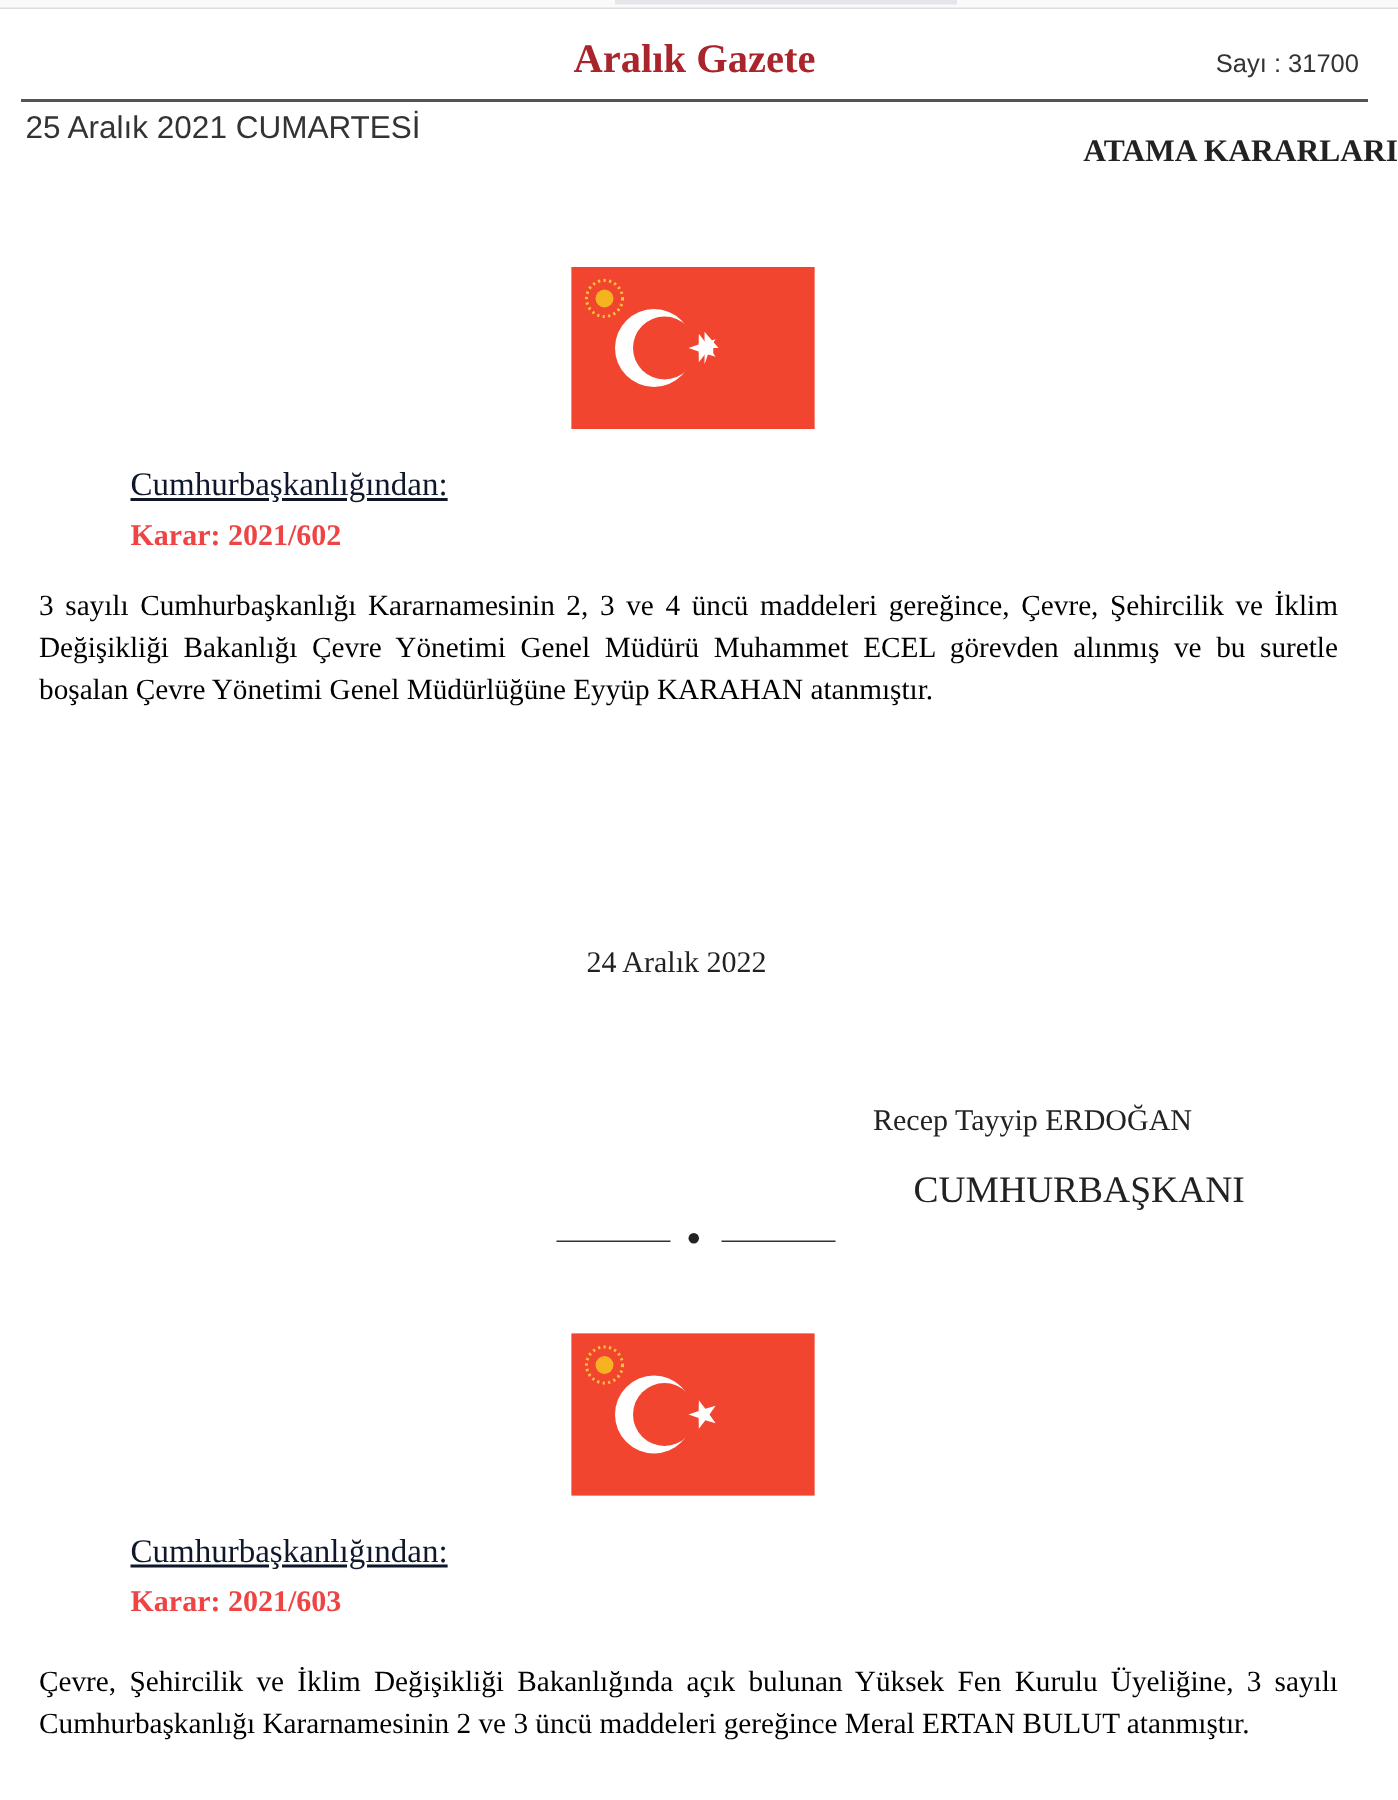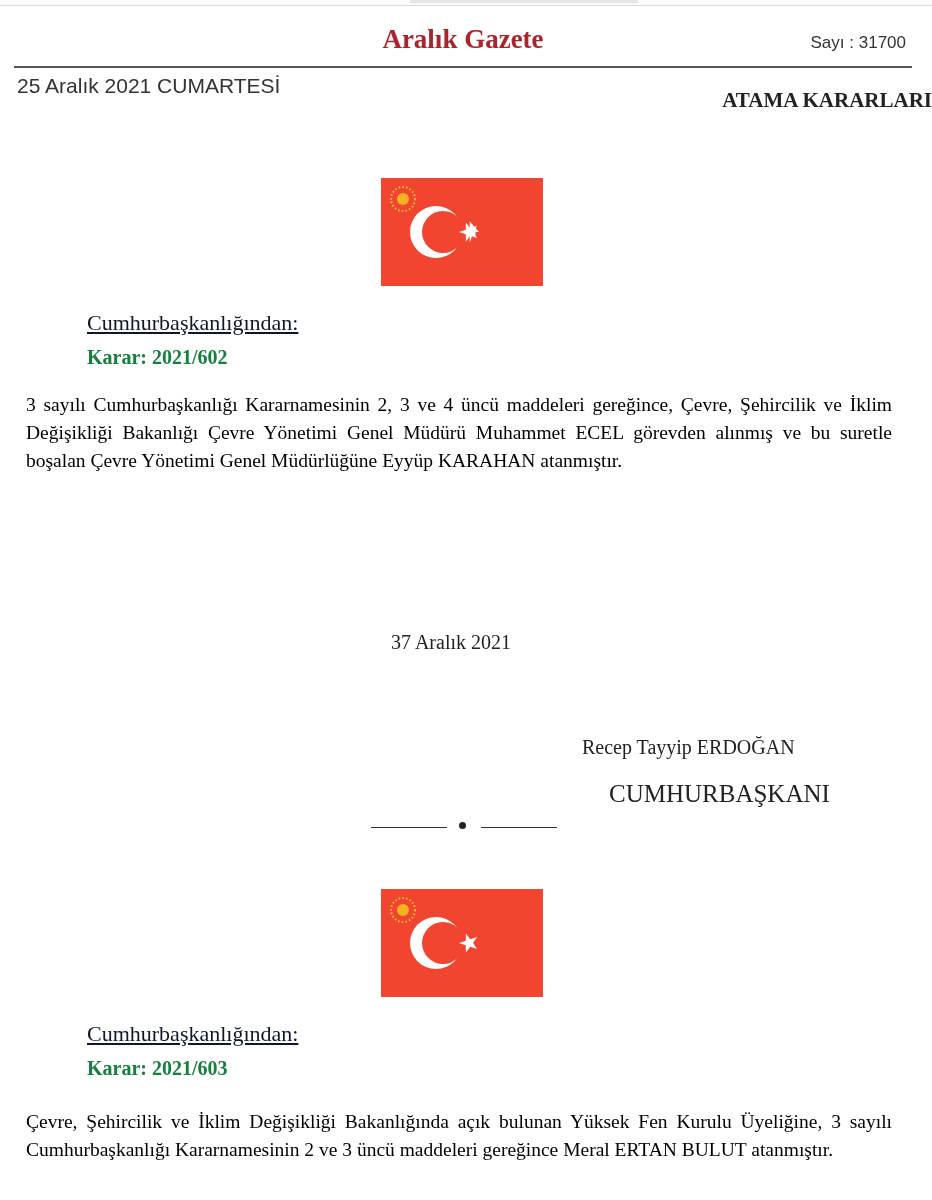--- a/index.html
+++ b/index.html
@@ -7,21 +7,21 @@
   .topbar{position:absolute;left:0;top:0;width:932px;height:5px;border-bottom:1px solid #ddd;background:#fafafa;}
   .topbar .tab{position:absolute;left:410px;top:0;width:228px;height:3px;background:#e4e6ea;}
   .header{position:absolute;left:14px;top:26px;width:898px;height:40px;border-bottom:2px solid #555;}
   .hdate{position:absolute;left:3px;top:7px;font-family:"Liberation Sans",sans-serif;font-size:21px;color:#333;margin-top:41px;}
   .htitle{position:absolute;left:0;width:898px;top:-2px;text-align:center;font-size:27px;font-weight:bold;color:#a9252b;}
   .hno{position:absolute;right:6px;top:7px;font-family:"Liberation Sans",sans-serif;font-size:17px;color:#333;text-align:center;}
   .section-title{position:absolute;left:0;width:932px;top:88px;text-align:right;font-size:21px;font-weight:bold;}
   .flag{position:absolute;left:381px;width:162px;height:108px;background:#f1452f;}
   .flag svg{display:block;}
   .authority{position:absolute;left:87px;font-size:22px;text-decoration:underline;color:#0f172a;}
-  .decno{position:absolute;left:87px;font-size:20px;font-weight:bold;color:#15803d;}
+  .decno{position:absolute;left:87px;font-size:20px;font-weight:bold;color:#ef4444;}
   .body{position:absolute;left:26px;width:866px;font-size:19.5px;line-height:28px;text-align:justify;color:#000000;}
   .date{position:absolute;left:391px;top:631px;font-size:20px;}
   .signer{position:absolute;left:582px;top:736px;font-size:20px;font-weight:normal;}
   .signer-title{position:absolute;left:609px;top:780px;font-size:25px;}
   .sep{position:absolute;left:371px;top:819px;width:186px;height:16px;}
   .sep .l{position:absolute;top:8px;width:76px;height:1px;background:#333;}
   .sep .dot{position:absolute;left:88px;top:3px;width:7px;height:7px;border-radius:50%;background:#222;}
 </style>
 </head>
 <body>
@@ -50,21 +50,21 @@
     <polygon fill="#fff" points="80,54 94.5,49.3 94.5,58.7" transform="rotate(0)"></polygon>
     <polygon fill="#fff" points="98,54 88.7,43.2 88.7,64.8 92.5,54"></polygon>
     <g transform="translate(88,54)">
       <polygon fill="#fff" points="0,-10 2.35,-3.24 9.51,-3.09 3.8,1.24 5.88,8.09 0,4 -5.88,8.09 -3.8,1.24 -9.51,-3.09 -2.35,-3.24" transform="rotate(-90)"></polygon>
     </g>
   </svg>
 </div>
 <div class="authority" style="top:310px;">Cumhurbaşkanlığından:</div>
 <div class="decno" style="top:346px;">Karar: 2021/602</div>
 <div class="body" style="top:391px;">3 sayılı Cumhurbaşkanlığı Kararnamesinin 2, 3 ve 4 üncü maddeleri gereğince, Çevre, Şehircilik ve İklim Değişikliği Bakanlığı Çevre Yönetimi Genel Müdürü Muhammet ECEL görevden alınmış ve bu suretle boşalan Çevre Yönetimi Genel Müdürlüğüne Eyyüp KARAHAN atanmıştır.</div>
-<div class="date">37 Aralık 2021</div>
+<div class="date">24 Aralık 2022</div>
 <div class="signer">Recep Tayyip ERDOĞAN</div>
 <div class="signer-title">CUMHURBAŞKANI</div>
 <div class="sep">
   <div class="l" style="left:0;"></div>
     <div class="dot"></div>
     <div class="l" style="left:110px;"></div>
 </div>
 
 <div class="flag" style="top:889px;">
   <svg width="162" height="108" viewBox="0 0 162 108">

